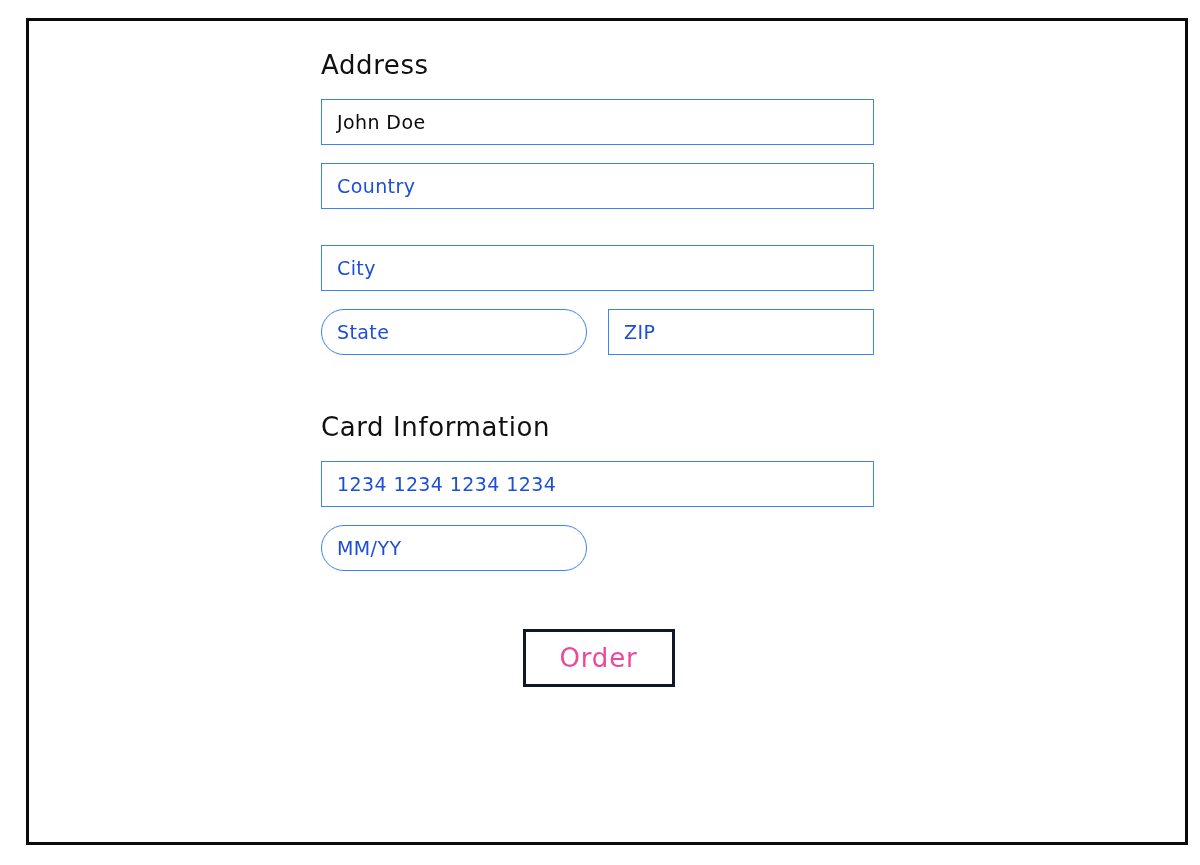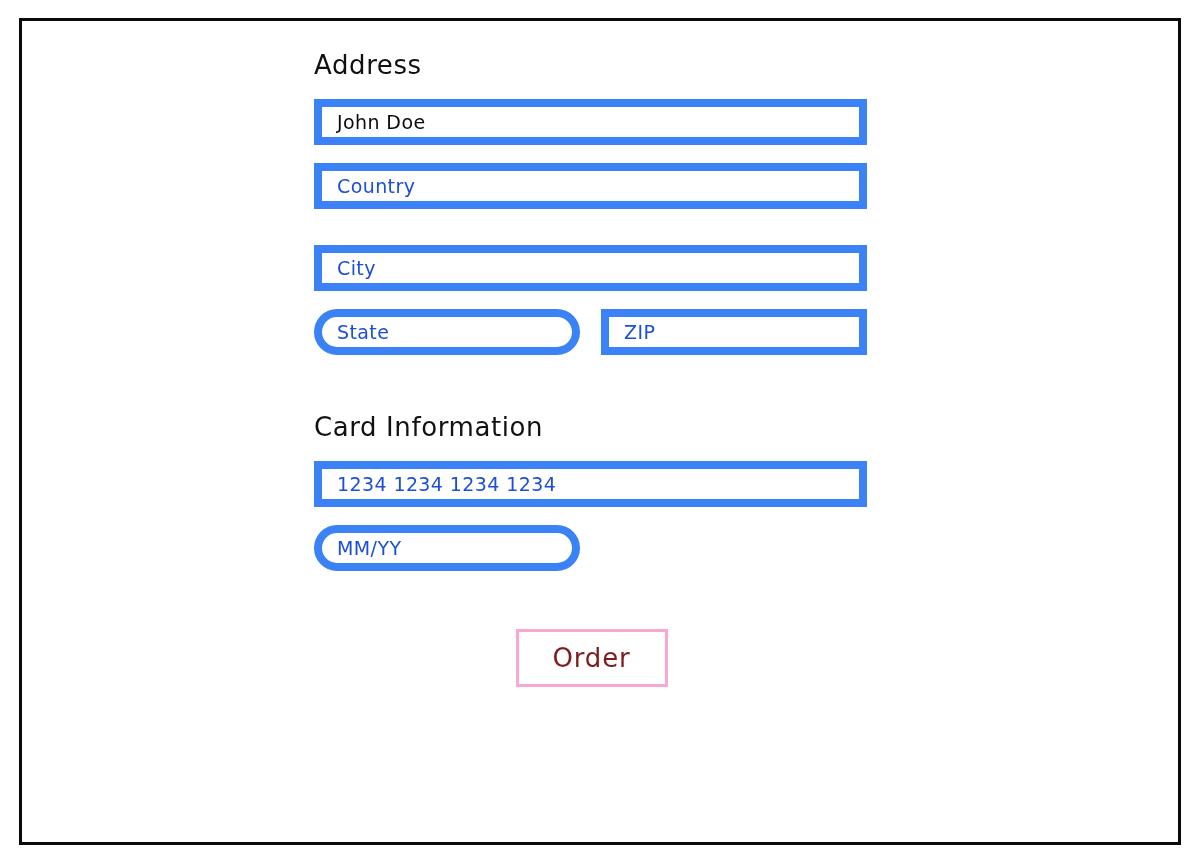--- a/index.html
+++ b/index.html
@@ -11,21 +11,21 @@
   body {
     width: 1200px;
     height: 865px;
     overflow: hidden;
     font-family: "DejaVu Sans", sans-serif;
   }
 
   
   #wireframe-frame {
     position: absolute;
-    left: 19px;
+    left: 26px;
     top: 18px;
     width: 1162px;
     height: 827px;
     box-sizing: border-box;
     border: 3px solid #0a0a0a;
     background: #ffffff;
   }
 
   
   #checkout-form {
@@ -46,21 +46,21 @@
 
   
   .field-row {
     display: flex;
     gap: 21px;
   }
 
   .field {
     box-sizing: border-box;
     height: 46px;
-    border: 8px solid #3b82f6;
+    border: 1px solid #3b82f6;
     background: #ffffff;
     display: flex;
     align-items: center;
     padding-left: 15px;
     font-family: "DejaVu Sans", sans-serif;
     font-size: 19px;
     color: #0f0f0f;
     letter-spacing: 0.4px;
     white-space: nowrap;
     overflow: hidden;
@@ -76,28 +76,28 @@
   
   #order-button-wrap {
     display: flex;
     justify-content: center;
   }
 
   #order-button {
     box-sizing: border-box;
     width: 152px;
     height: 58px;
-    border: 3px solid #f9a8d4;
+    border: 3px solid #0f172a;
     background: #ffffff;
     display: flex;
     align-items: center;
     justify-content: center;
     font-family: "DejaVu Sans", sans-serif;
     font-size: 26px;
-    color: #7f1d1d;
+    color: #ec4899;
     letter-spacing: 0.8px;
     cursor: pointer;
     white-space: nowrap;
   }
 
   
   .gap-heading-to-field { height: 19px; }
   .gap-between-fields   { height: 18px; }
   .gap-section          { height: 57px; }
   .gap-before-button    { height: 58px; }

